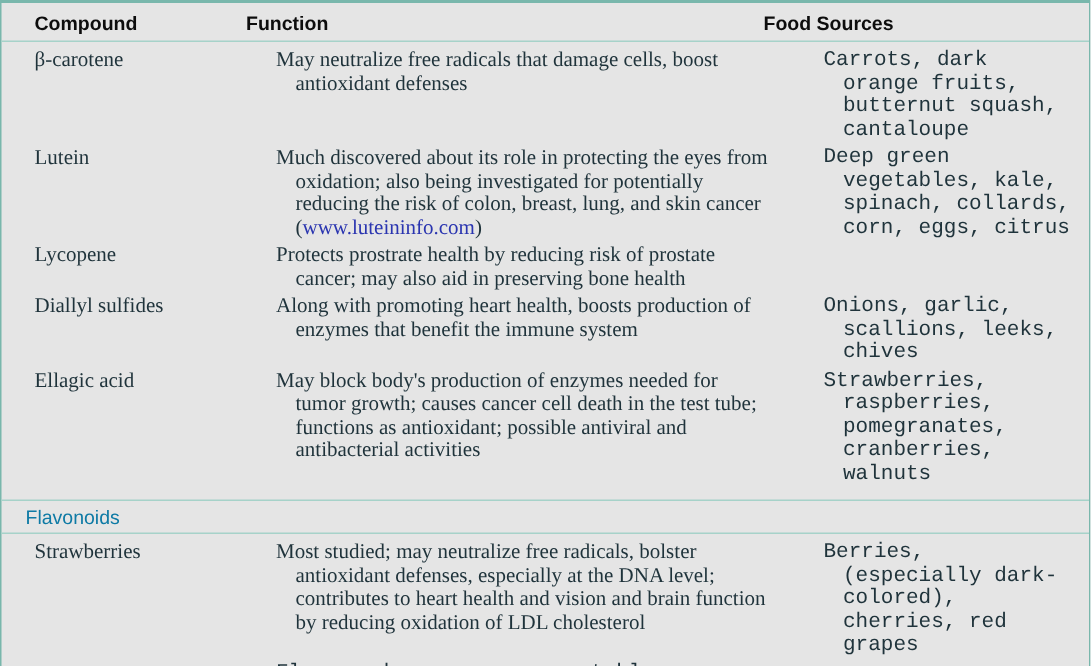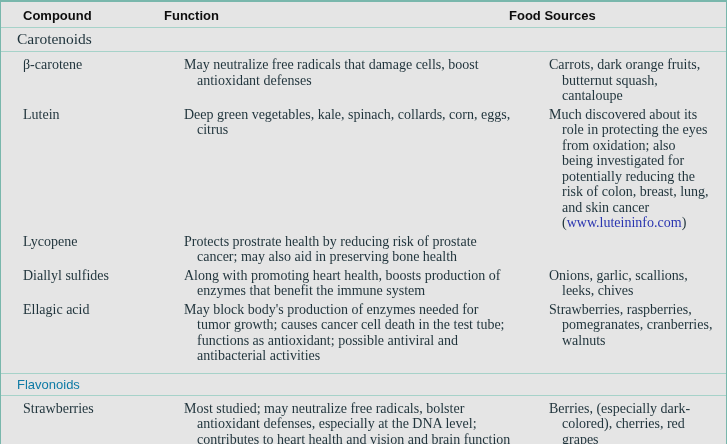--- a/index.html
+++ b/index.html
@@ -62,49 +62,49 @@
   .cell.compound { padding-left: 22px; }
   .cell.function {
     padding-left: 13px;
     padding-right: 16px;
     text-indent: -13px;
   }
   .cell.food {
     padding-left: 13px;
     padding-right: 10px;
     text-indent: -13px;
+    font-family: Liberation Mono, monospace;
   }
   .link {
     color: #2a35b0;
     cursor: pointer;
   }
 </style>
 </head>
 <body>
 
 <div class="phyto-table">
   <div class="header-row">
     <div class="hc-compound">Compound</div>
     <div class="hc-function">Function</div>
     <div class="hc-food">Food Sources</div>
   </div>
   <div id="sections-root">
   <section>
-    <div class="section-header serif">Carotenoids</div>
     <div class="rows">
   <div class="row">
     <div class="cell compound">β-carotene</div>
     <div class="cell function"><span>May neutralize free radicals that damage cells, boost antioxidant defenses</span></div>
     <div class="cell food">Carrots, dark orange fruits, butternut squash, cantaloupe</div>
   </div>
 
   <div class="row">
     <div class="cell compound">Lutein</div>
+    <div class="cell function"><span>Much discovered about its role in protecting the eyes from oxidation; also being investigated for potentially reducing the risk of colon, breast, lung, and skin cancer (</span><span class="link">www.luteininfo.com</span><span>)</span></div>
     <div class="cell food">Deep green vegetables, kale, spinach, collards, corn, eggs, citrus</div>
-    <div class="cell function"><span>Much discovered about its role in protecting the eyes from oxidation; also being investigated for potentially reducing the risk of colon, breast, lung, and skin cancer (</span><span class="link">www.luteininfo.com</span><span>)</span></div>
   </div>
 
   <div class="row">
     <div class="cell compound">Lycopene</div>
     <div class="cell function"><span>Protects prostrate health by reducing risk of prostate cancer; may also aid in preserving bone health</span></div>
   </div>
 
   <div class="row">
     <div class="cell compound">Diallyl sulfides</div>
     <div class="cell function"><span>Along with promoting heart health, boosts production of enzymes that benefit the immune system</span></div>

